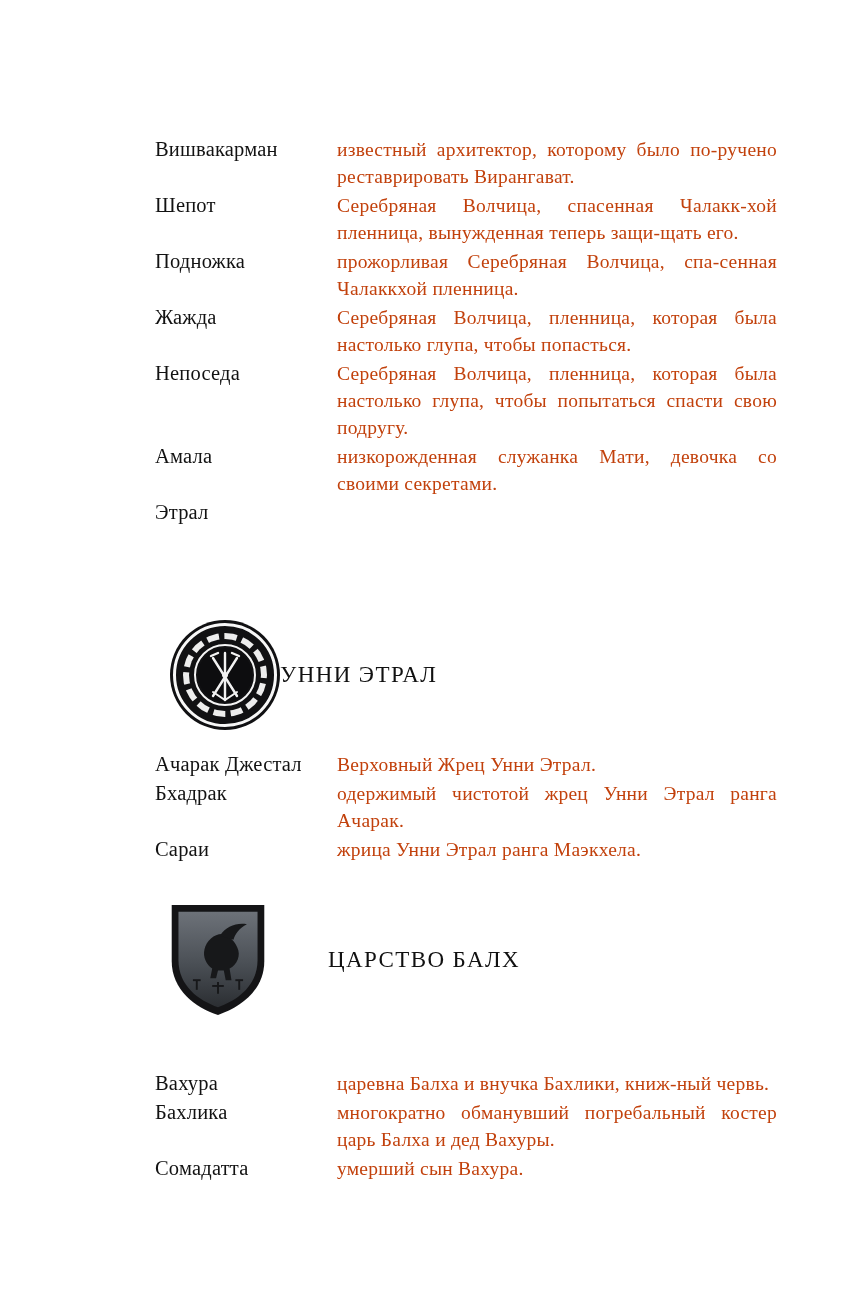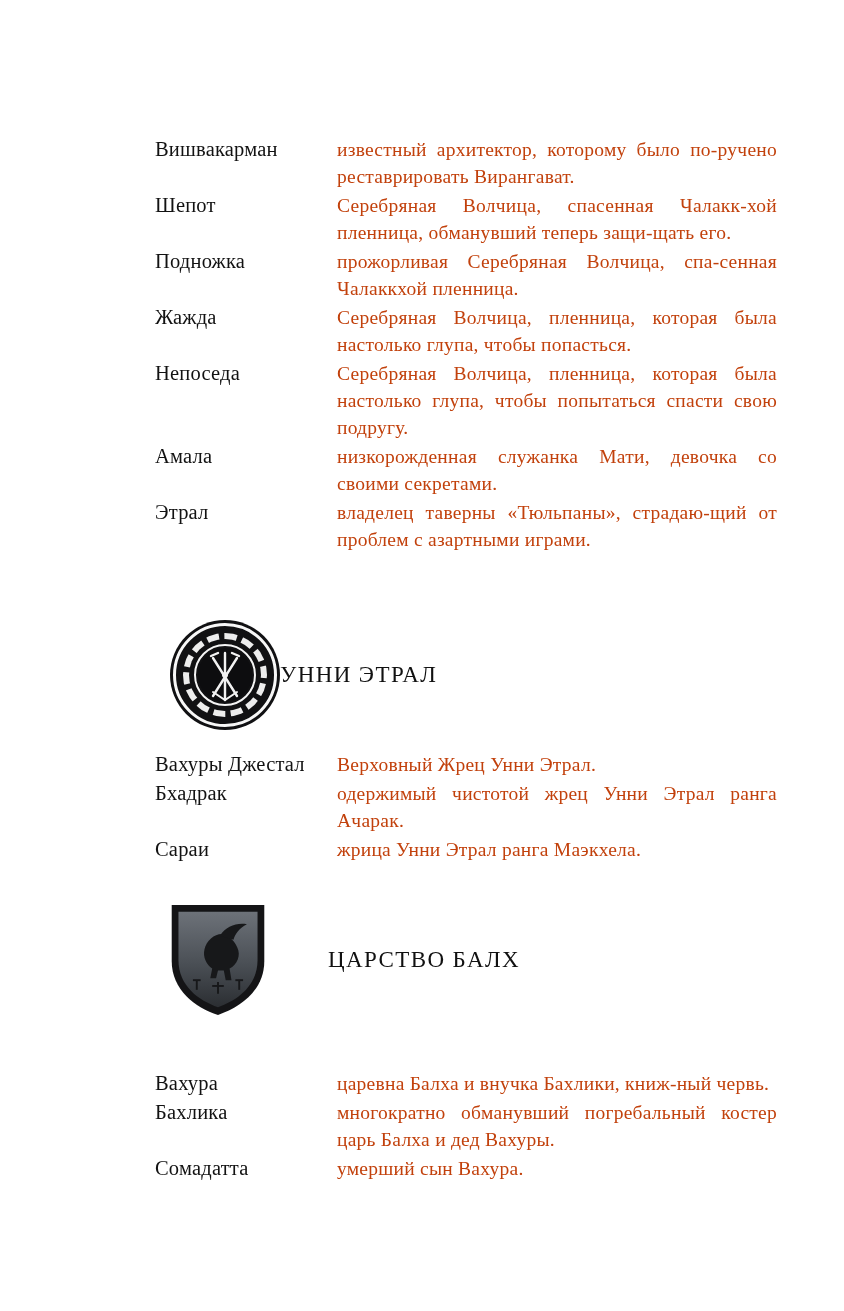--- a/index.html
+++ b/index.html
@@ -125,21 +125,21 @@
 
   <div class="glossary" style="top:136px;">
 
     <div class="entry">
       <div class="term">Вишвакарман</div>
       <div class="desc">известный архитектор, которому было по-ручено реставрировать Вирангават.</div>
     </div>
 
     <div class="entry">
       <div class="term">Шепот</div>
-      <div class="desc">Серебряная Волчица, спасенная Чалакк-хой пленница, обманувший теперь защи-щать его.</div>
+      <div class="desc">Серебряная Волчица, спасенная Чалакк-хой пленница, вынужденная теперь защи-щать его.</div>
     </div>
 
     <div class="entry">
       <div class="term">Подножка</div>
       <div class="desc">прожорливая Серебряная Волчица, спа-сенная Чалаккхой пленница.</div>
     </div>
 
     <div class="entry">
       <div class="term">Жажда</div>
       <div class="desc">Серебряная Волчица, пленница, которая была настолько глупа, чтобы попасться.</div>
@@ -150,21 +150,20 @@
       <div class="desc">Серебряная Волчица, пленница, которая была настолько глупа, чтобы попытаться спасти свою подругу.</div>
     </div>
 
     <div class="entry">
       <div class="term">Амала</div>
       <div class="desc">низкорожденная служанка Мати, девочка со своими секретами.</div>
     </div>
 
     <div class="entry">
       <div class="term">Этрал</div>
-      <div class="desc">владелец таверны «Тюльпаны», страдаю-щий от проблем с азартными играми.</div>
     </div>
 
   </div>
 
   <div class="section" style="left:158px; top:620px;">
     <div class="emblem">
       <div class="medallion">
         <div class="ring-out"></div>
         <div class="ring-mid"></div>
         <div class="ring-in"></div>
@@ -180,21 +179,21 @@
           </g>
           <circle cx="55" cy="55" r="3" fill="#f2f2f2"></circle>
         </svg>
       </div>
     </div>
     <div class="sec-title">УННИ ЭТРАЛ</div>
   </div>
 
   <div class="glossary" style="top:751px;">
     <div class="entry">
-      <div class="term">Вахуры Джестал</div>
+      <div class="term">Ачарак Джестал</div>
       <div class="desc">Верховный Жрец Унни Этрал.</div>
     </div>
     <div class="entry">
       <div class="term">Бхадрак</div>
       <div class="desc">одержимый чистотой жрец Унни Этрал ранга Ачарак.</div>
     </div>
     <div class="entry">
       <div class="term">Сараи</div>
       <div class="desc">жрица Унни Этрал ранга Маэкхела.</div>
     </div>

